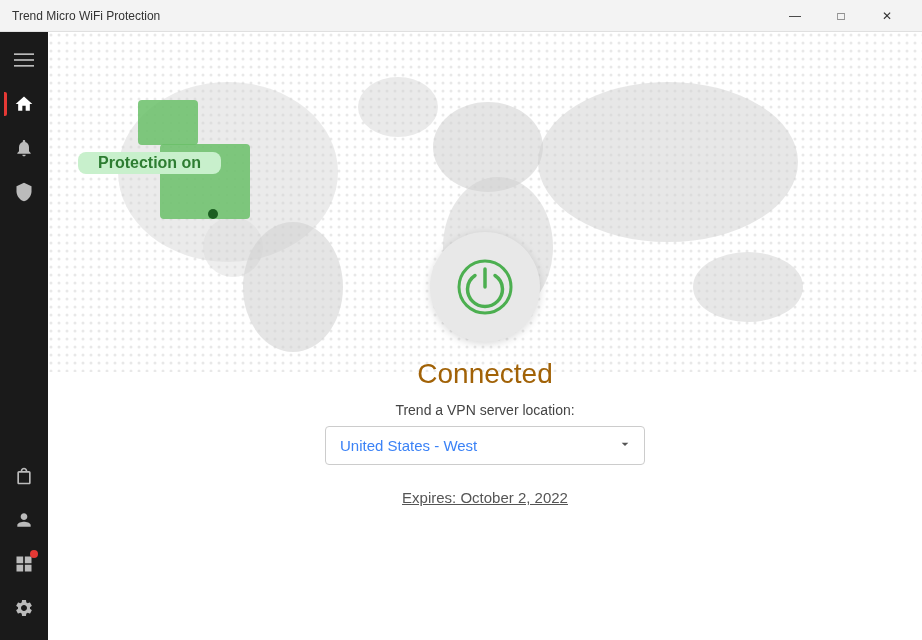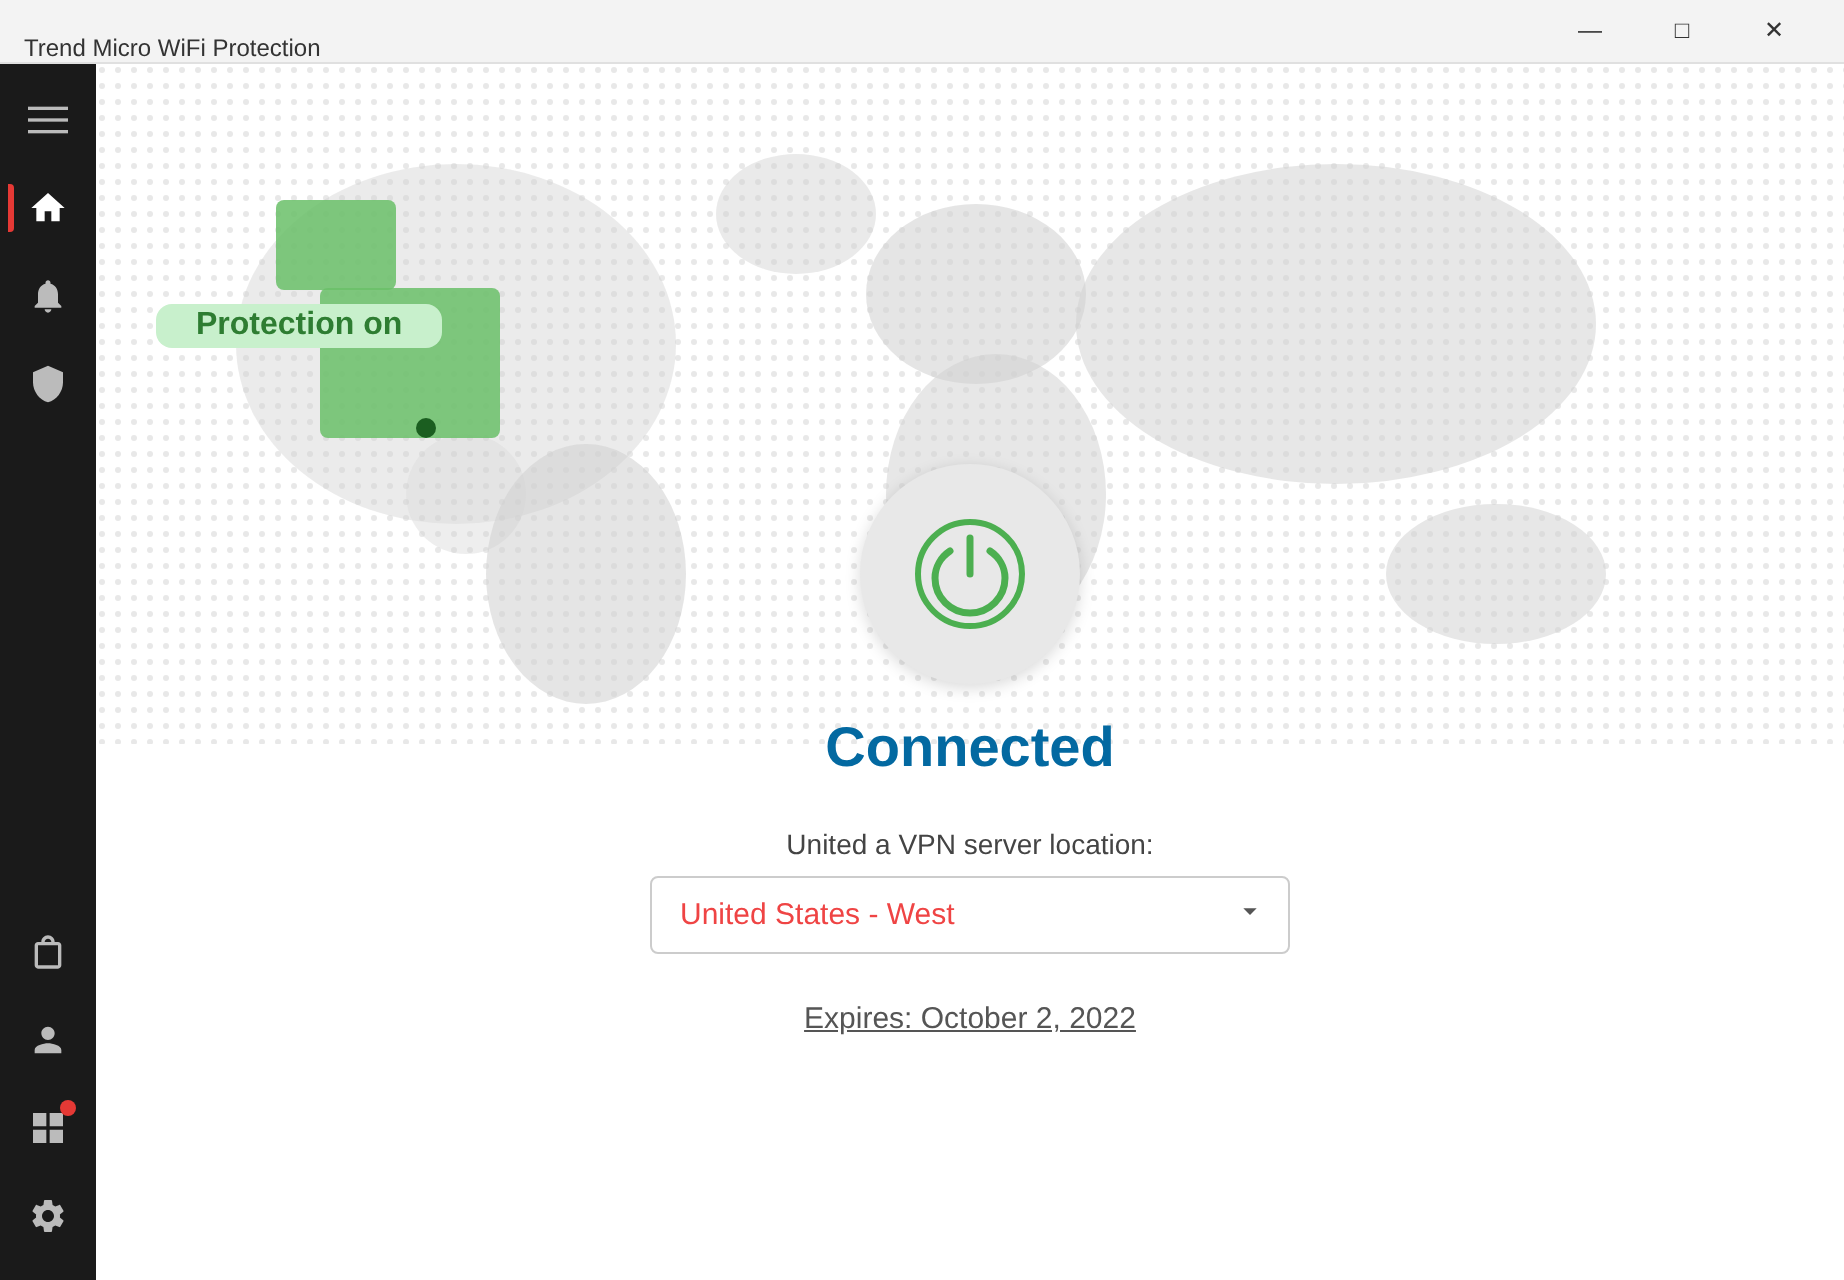--- a/index.html
+++ b/index.html
@@ -11,21 +11,21 @@
       background: #fff;
       display: flex;
       flex-direction: column;
     }
 
     
     .title-bar {
       height: 32px;
       background: #f3f3f3;
       display: flex;
-      align-items: flex-end;
+      align-items: center;
       padding: 0 12px;
       border-bottom: 1px solid #e0e0e0;
       flex-shrink: 0;
     }
     .title-bar-text {
       font-size: 12px;
       color: #333;
       flex: 1;
     }
     .title-bar-controls {
@@ -156,23 +156,23 @@
       box-shadow: 0 2px 8px rgba(0,0,0,0.15);
       margin-bottom: 16px;
     }
     .power-btn-container svg {
       width: 56px;
       height: 56px;
     }
 
     .connected-text {
       font-size: 28px;
-      font-weight: 700;
-      color: #0369a1;
-      margin-bottom: 24px;
+      font-weight: 400;
+      color: #a16207;
+      margin-bottom: 12px;
     }
 
     .vpn-select-label {
       font-size: 14px;
       color: #444;
       margin-bottom: 8px;
     }
 
     .vpn-select-wrapper {
       position: relative;
@@ -181,21 +181,21 @@
     }
     .vpn-select {
       width: 100%;
       padding: 10px 40px 10px 14px;
       font-size: 15px;
       border: 1.5px solid #ccc;
       border-radius: 4px;
       background: #fff;
       appearance: none;
       cursor: pointer;
-      color: #ef4444;
+      color: #3b82f6;
     }
     .chevron-icon {
       position: absolute;
       right: 12px;
       top: 50%;
       transform: translateY(-50%);
       pointer-events: none;
       color: #555;
     }
 
@@ -332,21 +332,21 @@
       <div class="power-btn-container">
         <svg viewBox="0 0 56 56" fill="none" xmlns="http://www.w3.org/2000/svg">
           <circle cx="28" cy="28" r="26" stroke="#4caf50" stroke-width="3" fill="none"></circle>
           <line x1="28" y1="10" x2="28" y2="28" stroke="#4caf50" stroke-width="3.5" stroke-linecap="round"></line>
           <path d="M18 16.5C13.5 19.5 10.5 24.5 10.5 30C10.5 39.7 18.3 47.5 28 47.5C37.7 47.5 45.5 39.7 45.5 30C45.5 24.5 42.5 19.5 38 16.5" stroke="#4caf50" stroke-width="3.5" stroke-linecap="round" fill="none"></path>
         </svg>
       </div>
 
       <div class="connected-text">Connected</div>
 
-      <div class="vpn-select-label">United a VPN server location:</div>
+      <div class="vpn-select-label">Trend a VPN server location:</div>
 
       <div class="vpn-select-wrapper">
         <select class="vpn-select">
           <option>United States - West</option>
           <option>United States - East</option>
           <option>Europe - West</option>
           <option>Asia Pacific</option>
           <option>Japan</option>
           <option>Australia</option>
         </select>

